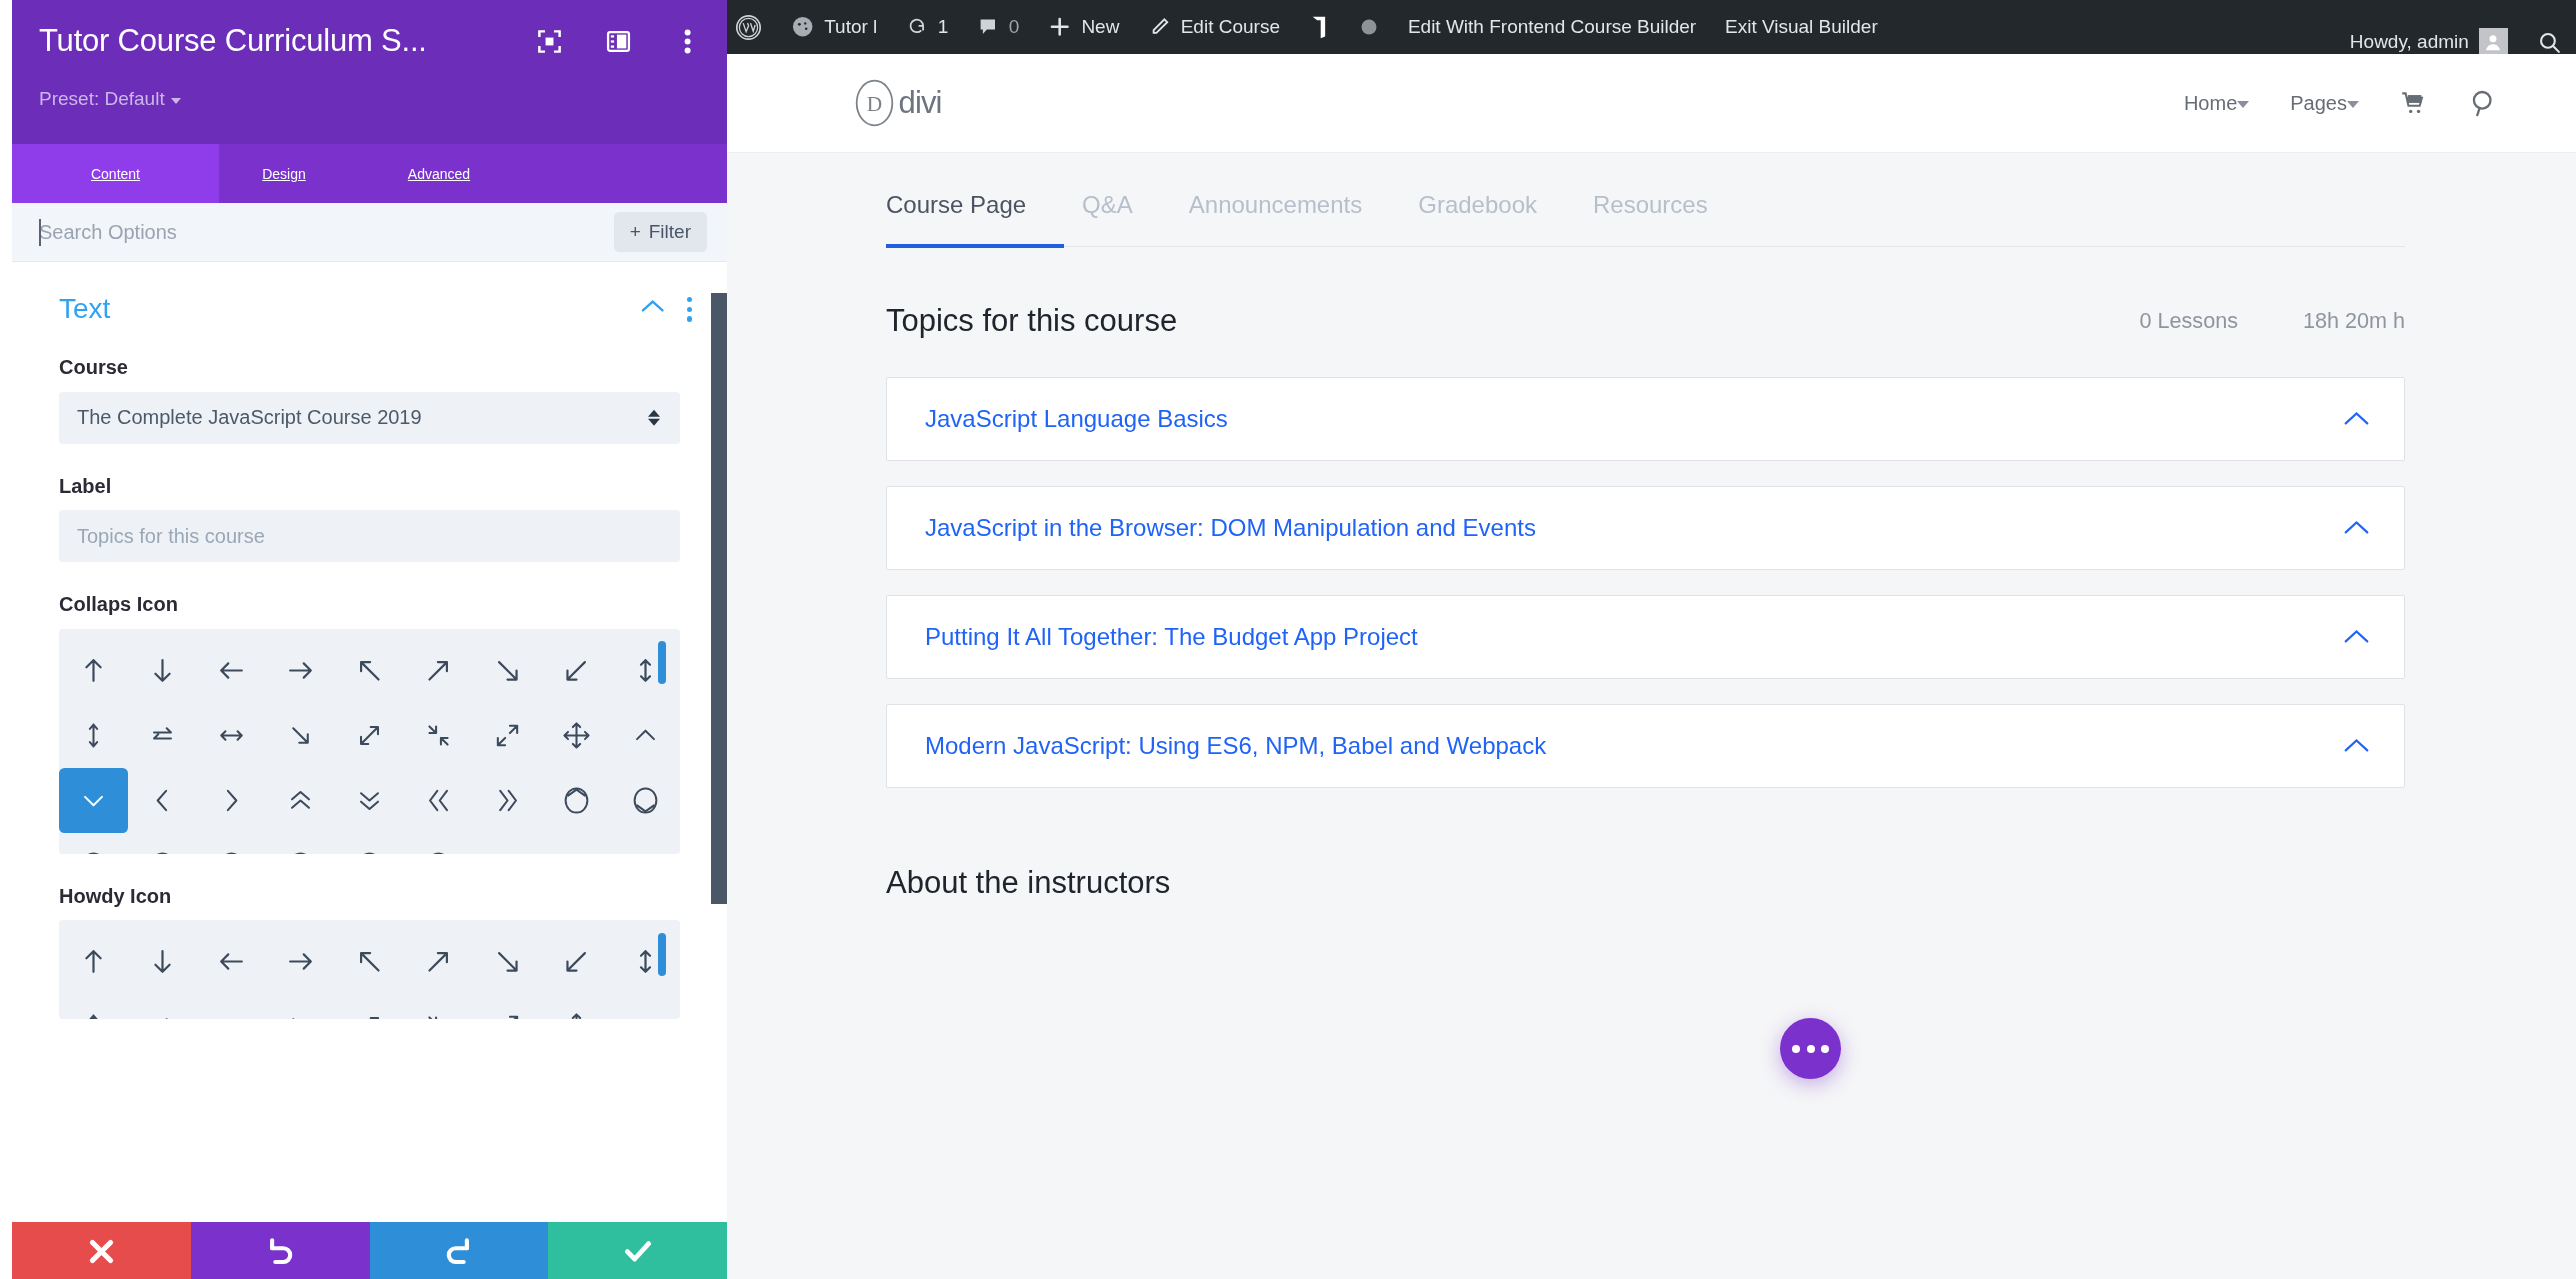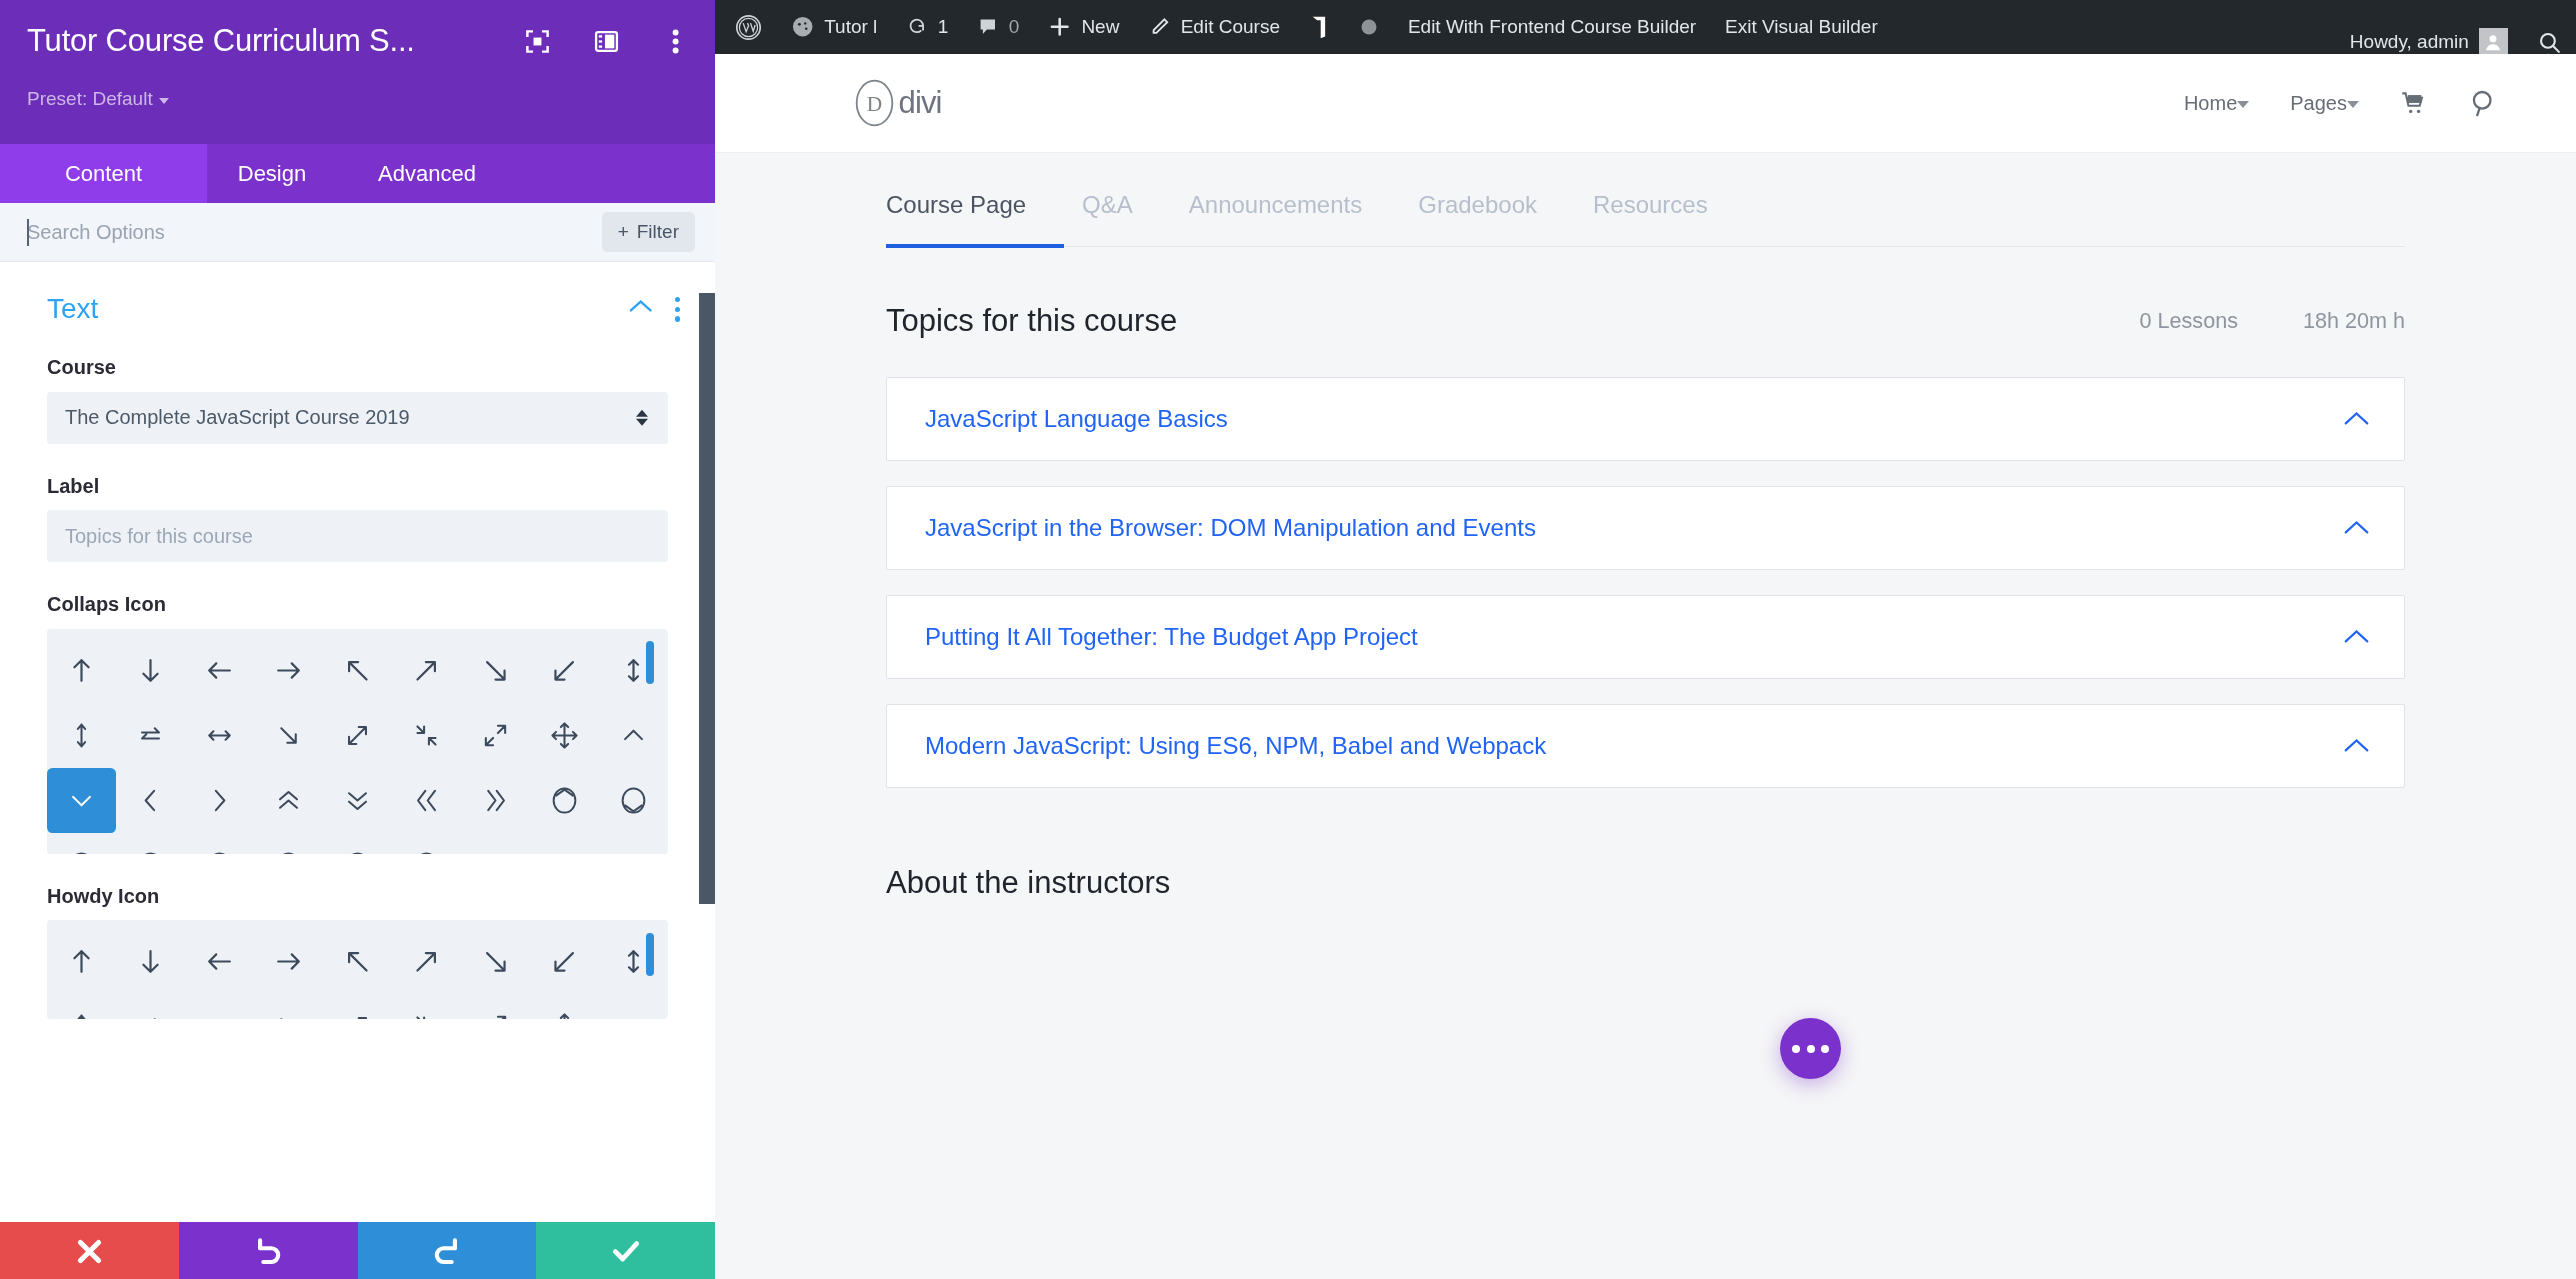--- a/index.html
+++ b/index.html
@@ -6,21 +6,21 @@
   html, body {
     width: 2576px; height: 1280px;
     overflow: hidden;
     font-family: "Liberation Sans", sans-serif;
     background: #ffffff;
   }
   #root { position: relative; width: 2576px; height: 1280px; }
 
   
   #divi-panel {
-    position: absolute; left: 0; top: 0;
+    position: absolute; left: 12px; top: 0;
     width: 715px; height: 1280px;
     background: #ffffff;
     overflow: hidden;
     z-index: 50;
   }
   .panel-header {
     background: #6c2eb9;
     height: 144px;
     padding: 23.4px 27px 0 27px;
     position: relative;
@@ -55,23 +55,24 @@
     margin-top: 2.7px;
   }
   .panel-tabs {
     display: flex;
     background: #7b32cc;
     height: 59px;
   }
   .panel-tab {
     display: flex; align-items: center; justify-content: center;
     color: #ffffff;
-    font-size: 22px;
+    font-size: 14px;
     cursor: pointer;
     height: 100%;
+    text-decoration: underline;
   }
   .panel-tab.active { background: #8f3dea; }
   .tab-content { width: 207px; }
   .tab-design { width: 130px; }
   .tab-advanced { width: 180px; }
 
   .search-bar {
     background: #f2f5f9;
     height: 59px;
     display: flex; align-items: center;

